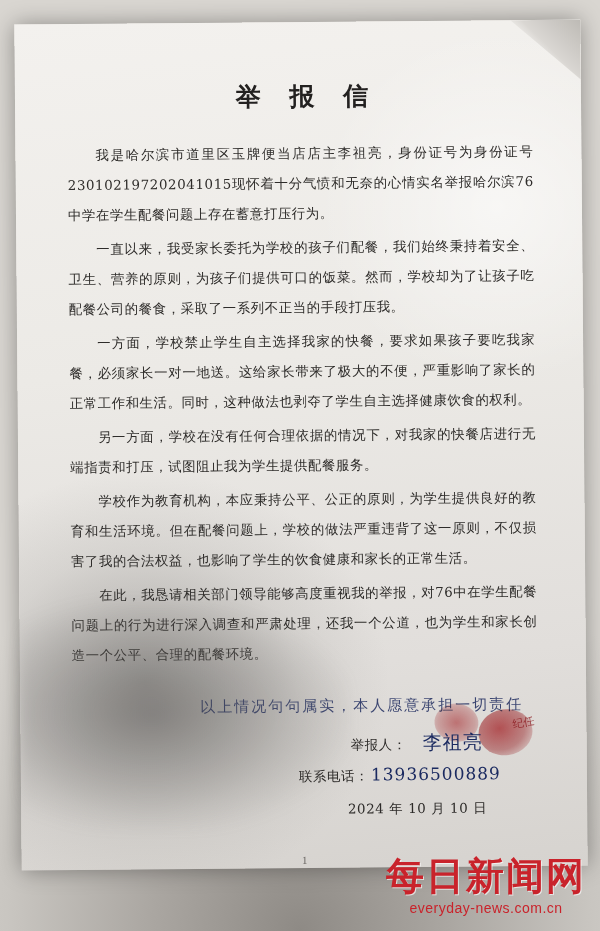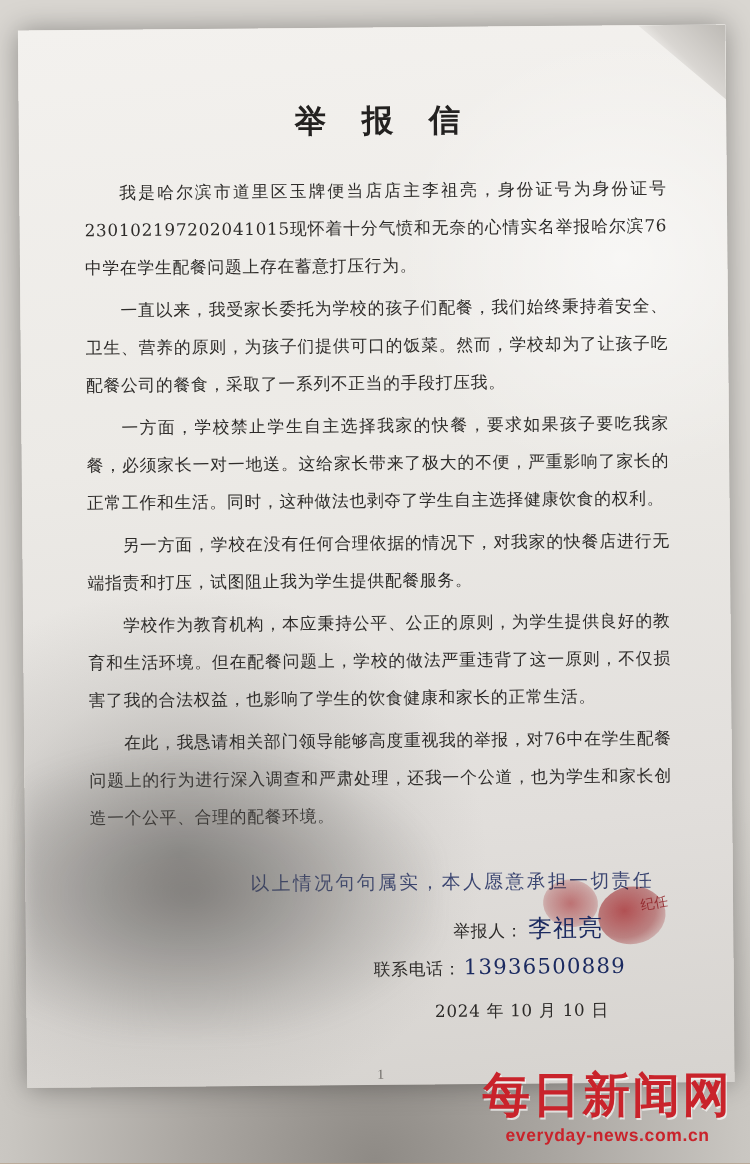--- a/index.html
+++ b/index.html
@@ -8,21 +8,21 @@
     background: #2b2b2b;
   }
   body {
     font-family: "Liberation Serif", serif;
   }
   .page {
     position: relative;
     width: 600px;
     height: 931px;
     overflow: hidden;
-    background: #fdba74;
+    background: #7dd3fc;
   }
   
   .photo-bg {
     position: absolute;
     inset: 0;
     background:
       radial-gradient(ellipse 70% 45% at 50% 100%, #8e8a85 0%, #aaa6a1 35%, #c9c6c1 70%, #d9d6d1 100%),
       linear-gradient(160deg, #e3e0db 0%, #cdc9c4 55%, #b5b1ac 100%);
   }
   
@@ -114,21 +114,21 @@
   .sign-row.r1 { top: 28px; right: 56px; }
   .sign-row.r2 { top: 62px; right: 38px; }
   .sign-row.r3 { top: 98px; right: 52px; }
   .hand-name {
     color: #1b2a60;
     font-size: 19px;
     font-family: "DejaVu Serif", serif;
     transform: rotate(-4deg) skewX(-10px);
     display: inline-block;
     letter-spacing: 1px;
-    margin-left: 4px;
+    margin-left: 16px;
   }
   .hand-phone {
     color: #1b2a60;
     font-size: 17px;
     font-family: "DejaVu Serif", serif;
     transform: rotate(-2deg) skewX(-6px);
     display: inline-block;
     letter-spacing: 1px;
     margin-left: 2px;
   }
@@ -184,21 +184,21 @@
     font-size: 38px;
     font-weight: bold;
     color: #c9232b;
     letter-spacing: 2px;
     text-shadow: 1px 1px 0 rgba(255,255,255,0.65);
     font-family: "DejaVu Serif", serif;
   }
   .wm-en {
     margin-top: 6px;
     font-size: 14px;
-    font-weight: bold;
+    font-weight: normal;
     color: #c9232b;
     letter-spacing: 0.5px;
     font-family: "Liberation Sans", sans-serif;
     text-align: center;
   }
 </style>
 </head>
 <body>
 
 <div class="page">

